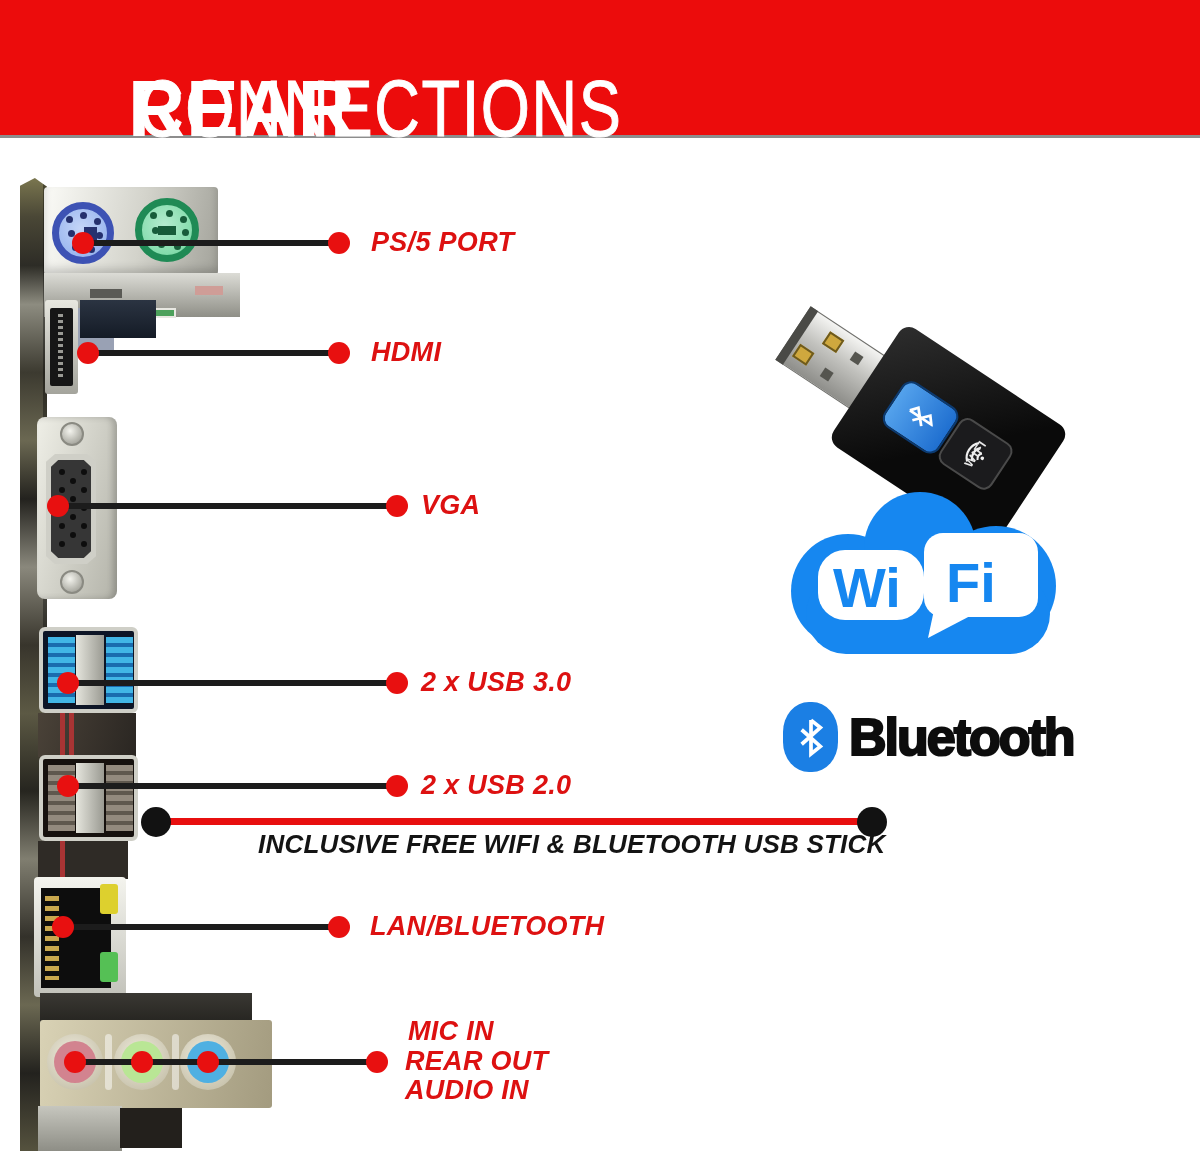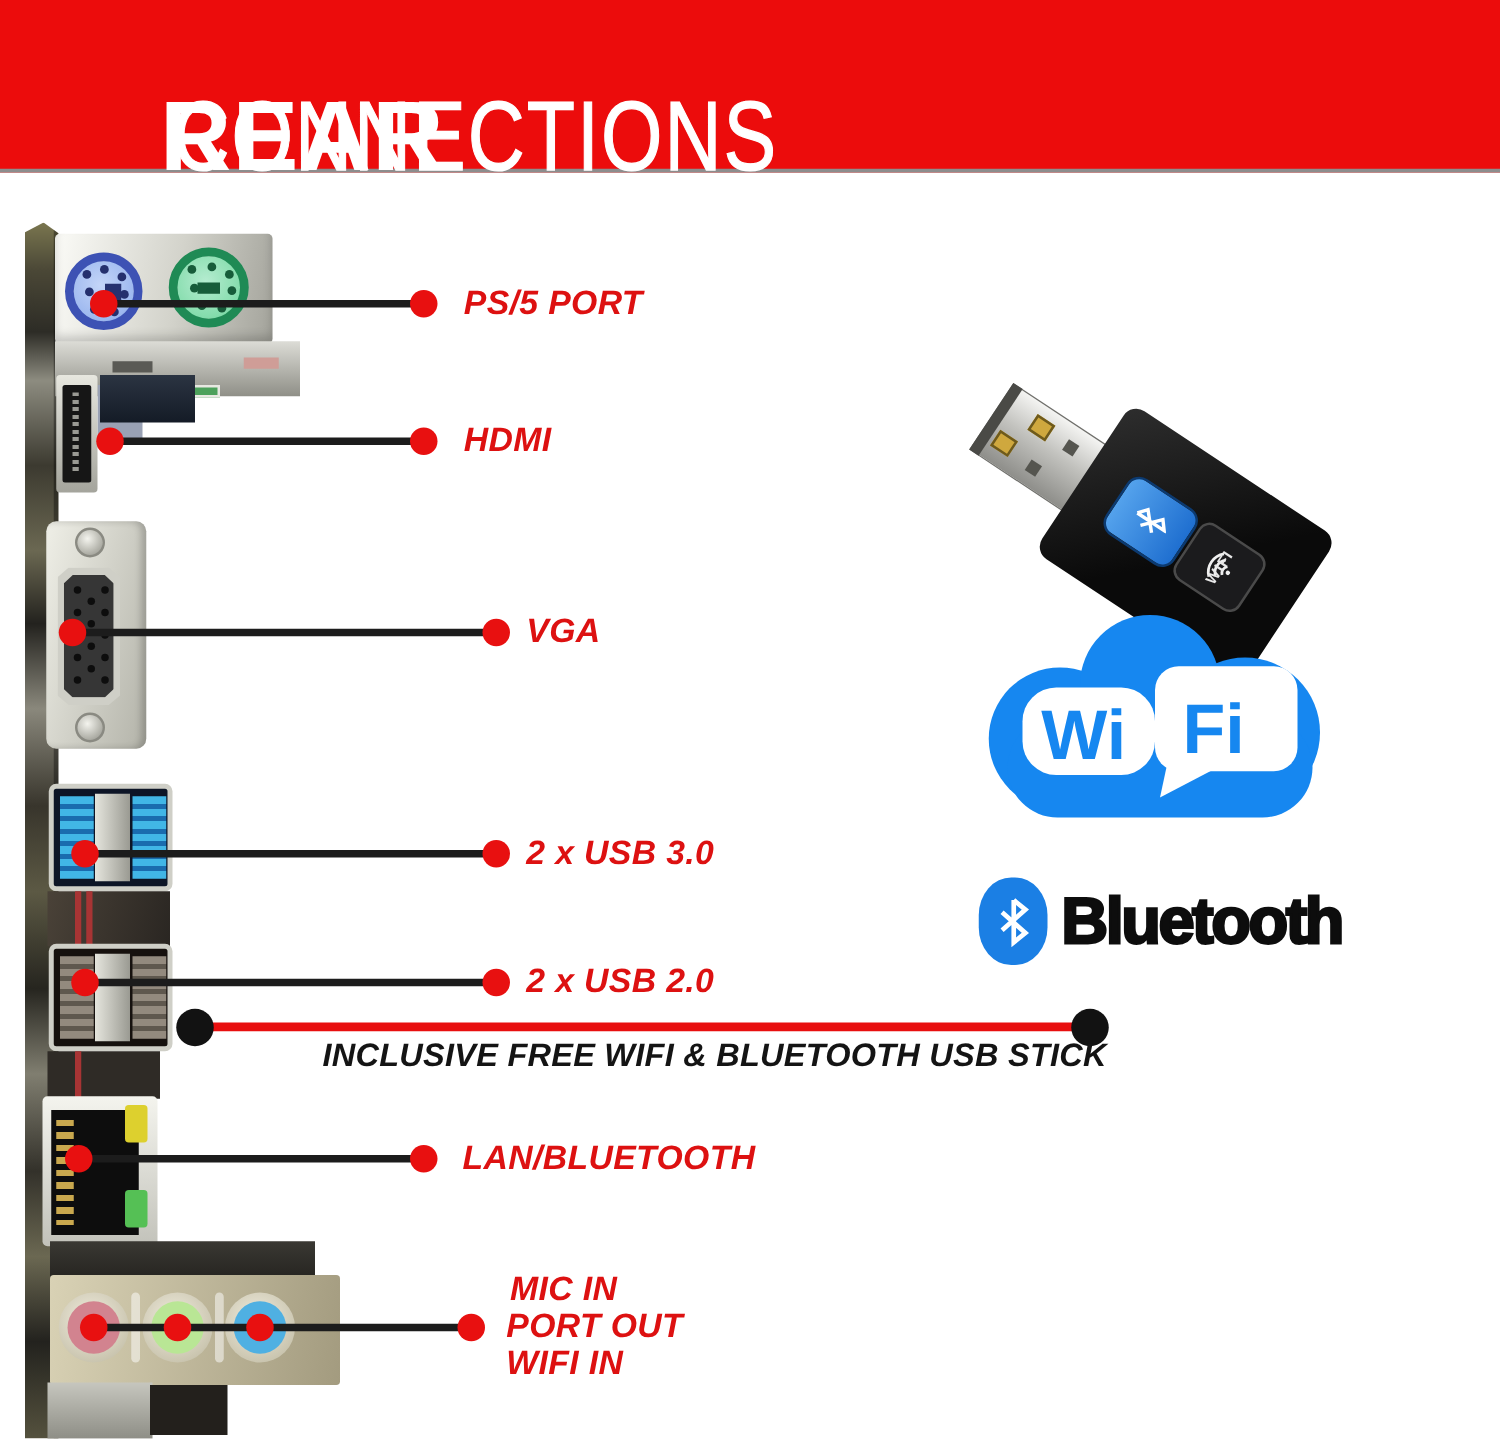--- a/index.html
+++ b/index.html
@@ -278,22 +278,22 @@
     <div class="alabel" style="left:370px;top:927px">LAN/BLUETOOTH</div>
   </div>
 
   <div>
     <div class="aline" style="left:75px;top:1059px;width:302px"></div>
     <div class="adot" style="left:75px;top:1062px"></div>
     <div class="adot" style="left:142px;top:1062px"></div>
     <div class="adot" style="left:208px;top:1062px"></div>
     <div class="adot" style="left:377px;top:1062px"></div>
     <div class="alabel" style="left:408px;top:1032px">MIC IN</div>
-    <div class="alabel" style="left:405px;top:1062px">PORT OUT</div>
-    <div class="alabel" style="left:405px;top:1091px">WIFI IN</div>
+    <div class="alabel" style="left:405px;top:1062px">REAR OUT</div>
+    <div class="alabel" style="left:405px;top:1091px">AUDIO IN</div>
   </div>
 
   <div class="dongle">
     <div class="d-conn"></div>
     <div class="d-tip"></div>
     <div class="d-pinA"></div>
     <div class="d-pinB"></div>
     <div class="d-slotA"></div>
     <div class="d-slotB"></div>
     <div class="d-body"></div>

